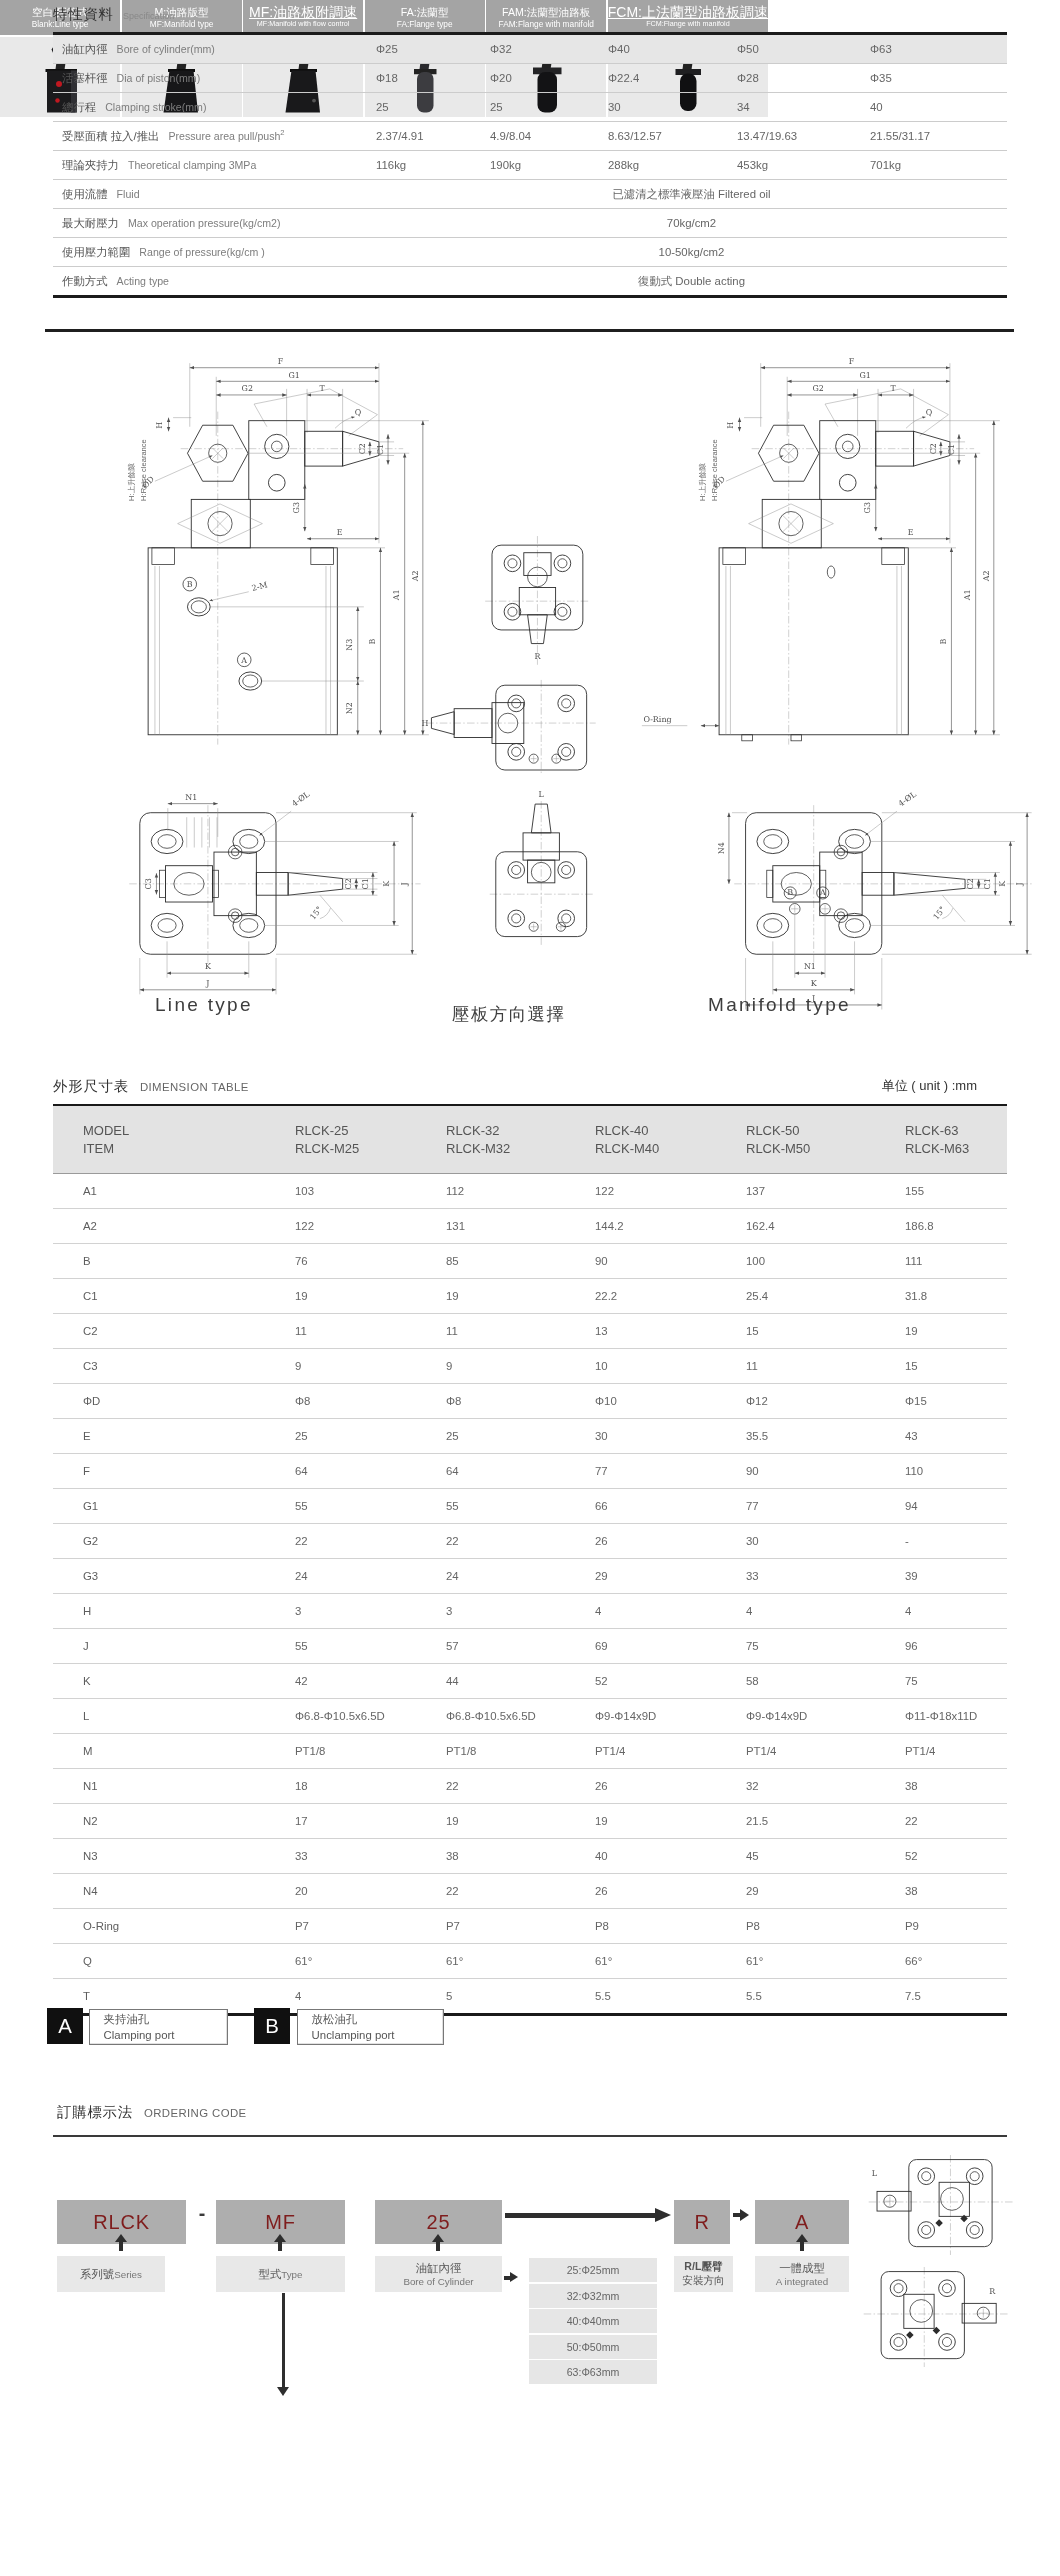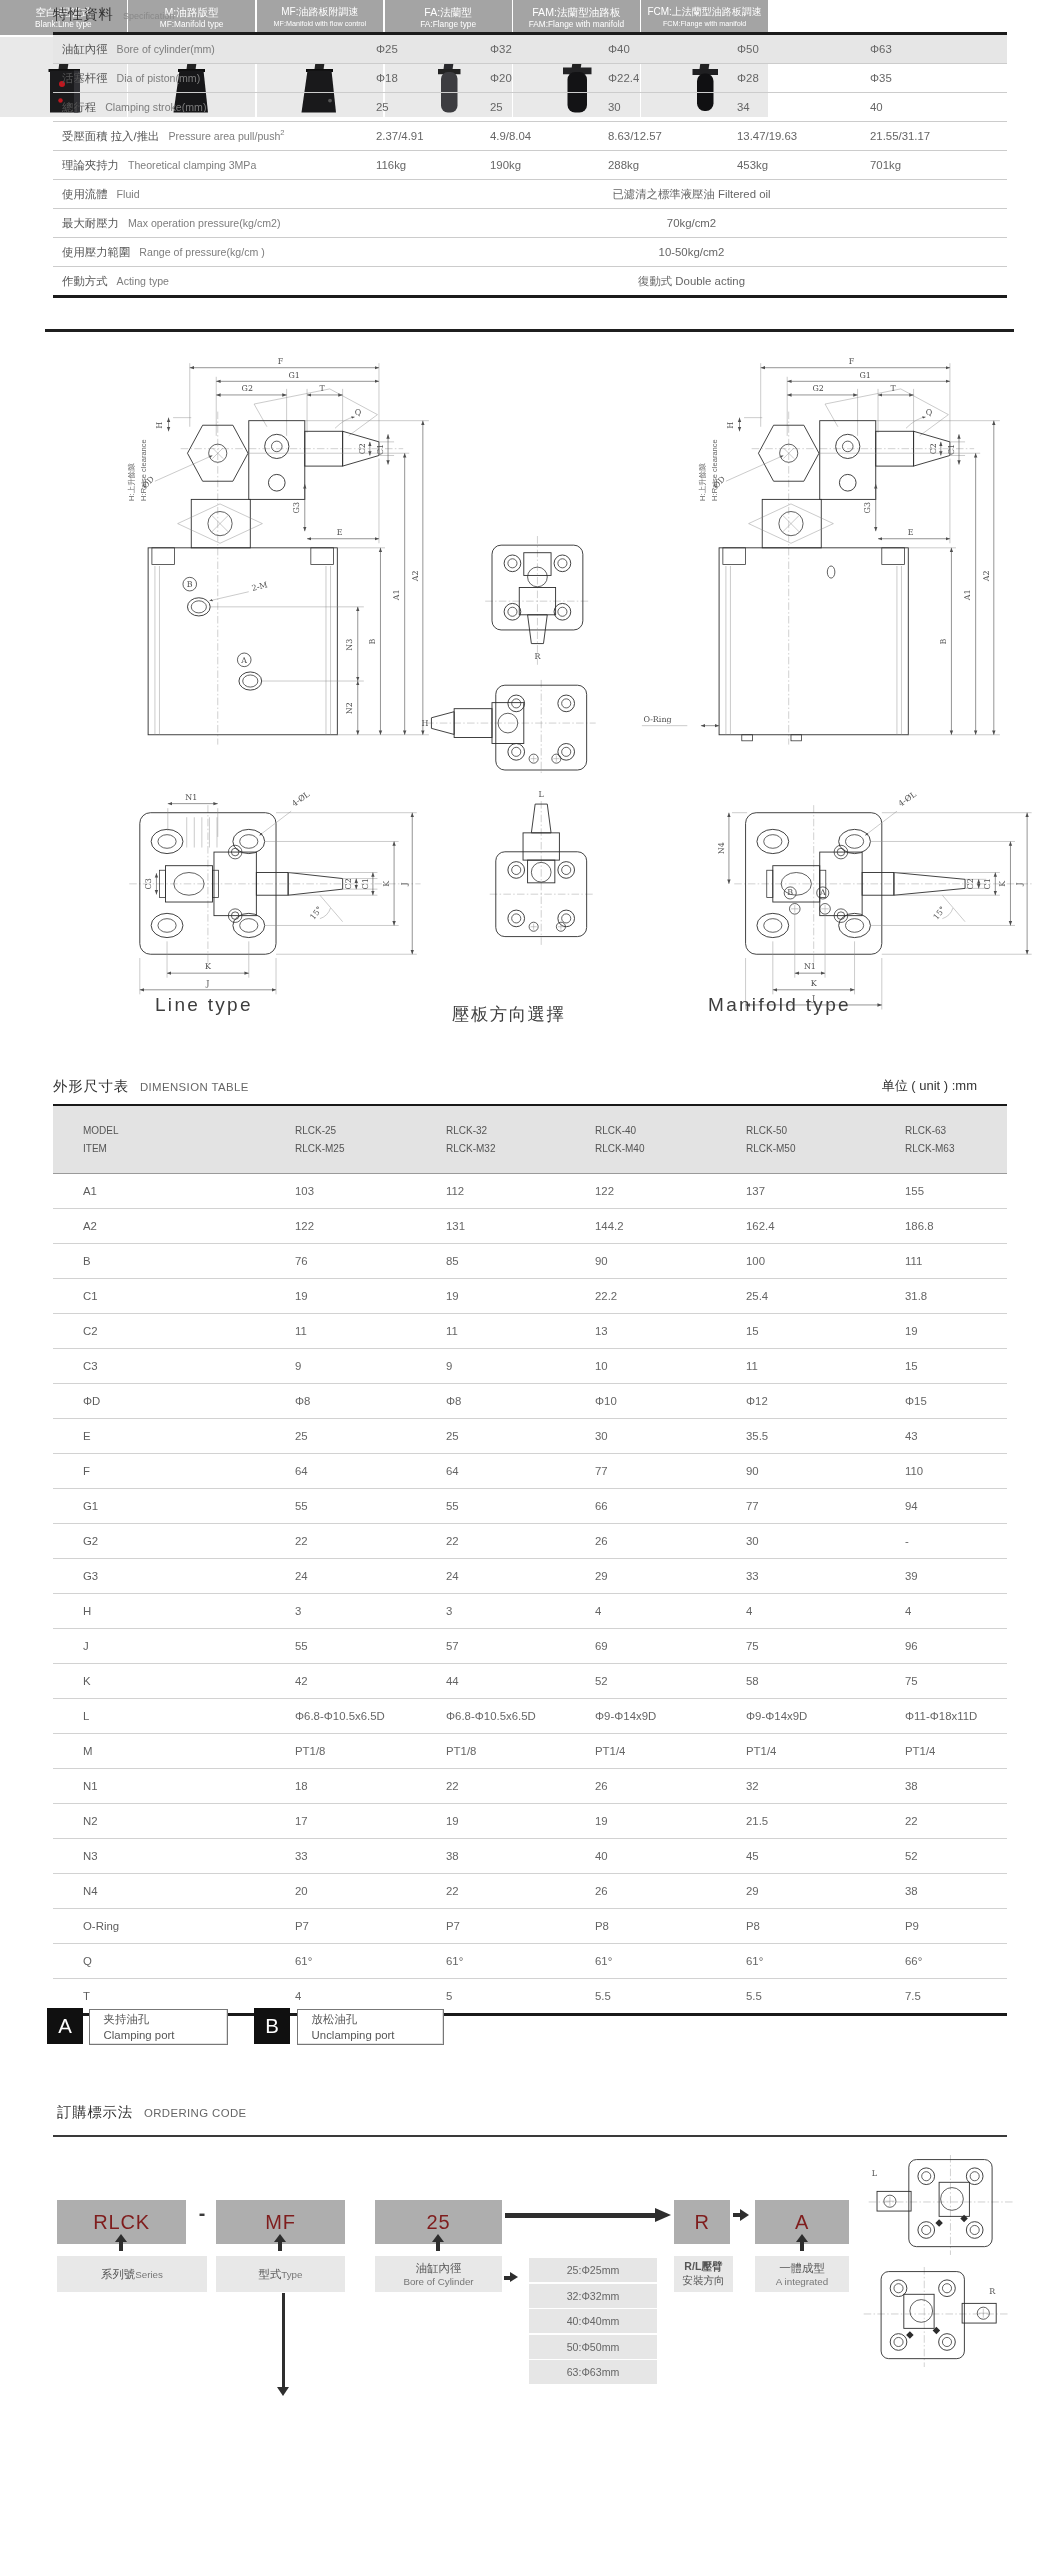--- a/index.html
+++ b/index.html
@@ -34,21 +34,21 @@
   svg .dt{font:10.5px "DejaVu Serif",serif;fill:#4e4e4e;}
   svg .dt2{font:10px "Liberation Sans",sans-serif;fill:#666;}
   .drawcap{top:994px;height:26px;text-align:left;font-size:19px;color:#3d3d3d;letter-spacing:2.3px;}
   .drawcap.cjk{font-size:17.4px;letter-spacing:1.5px;margin-top:8px;}
 
   
   #dim-title{left:53px;top:1077px;width:954px;}
   #dim-unit{float:right;font-size:13px;color:#333;font-weight:500;padding-right:30px;}
   #dim-table{left:53px;top:1104px;width:954px;border-top:2.3px solid #191919;border-bottom:3px solid #191919;}
   .dhead{display:grid;grid-template-columns:242px 151px 149px 151px 159px 1fr;background:#e3e3e3;
-         height:67px;align-items:center;font-size:10px;color:#555;border-bottom:0.8px solid #9a9a9a;}
+         height:67px;align-items:center;font-size:13px;color:#555;border-bottom:0.8px solid #9a9a9a;}
   .dhead .c1{padding-left:30px;}
   .dhead div span{display:block;line-height:18px;}
   .drow{display:grid;grid-template-columns:242px 151px 149px 151px 159px 1fr;height:34px;
         align-items:center;font-size:11.4px;color:#666;border-bottom:0.8px solid #d2d2d2;}
   .drow:last-child{border-bottom:none;}
   .drow .c1{padding-left:30px;color:#5e5e5e;}
 
   
   .portbox{width:36px;height:36px;background:#101010;color:#fff;font-size:20.4px;
            display:flex;align-items:center;justify-content:center;}
@@ -71,21 +71,21 @@
   .uparr .stem{width:3.8px;height:9px;background:#2e2e2e;margin:0 auto;}
   .dash{font-size:19.7px;color:#3a3a3a;font-weight:bold;}
 
   
   #type-table{left:216px;top:2397px;width:768px;display:grid;grid-template-columns:repeat(6,1fr);
               gap:1.5px;background:#fff;}
   .thead{height:35px;background:#a4a4a4;color:#fff;display:flex;flex-direction:column;
          align-items:center;justify-content:center;text-align:center;}
   .thead .l1{font-size:10.6px;line-height:14.4px;white-space:nowrap;}
   .thead .l2{font-size:8.3px;line-height:10.6px;white-space:nowrap;}
-  .thead.sm .l1{font-size:10px;}
+  .thead.sm .l1{font-size:14px;text-decoration:underline;}
   .thead.sm .l2{font-size:7.2px;}
   .tphoto{height:80px;background:#e9e9e9;display:flex;align-items:center;justify-content:center;}
 </style>
 </head>
 <body>
 
 <div id="page">
 
   <div class="abs" style="left:53px;top:4.5px;">
     <span class="sec-title-zh">特性資料</span>
@@ -827,21 +827,21 @@
     </div>
   <div class="abs uparr" style="left:432px;top:2234px;">
       <div class="head"></div>
       <div class="stem"></div>
     </div>
   <div class="abs uparr" style="left:796px;top:2234px;">
       <div class="head"></div>
       <div class="stem"></div>
     </div>
 
-  <div class="abs descbox" style="left:57px;top:2256px;width:150px;height:36px;">
+  <div class="abs descbox" style="left:57px;top:2256px;width:108px;height:36px;">
     <div><span class="l1">系列號</span><span class="l2">Series</span></div>
   </div>
   <div class="abs descbox" style="left:216px;top:2256px;width:129px;height:36px;">
     <div><span class="l1">型式</span><span class="l2">Type</span></div>
   </div>
   <div class="abs descbox" style="left:375px;top:2256px;width:127px;height:36px;">
     <span class="l1">油缸內徑</span>
     <span class="l2">Bore of Cylinder</span>
   </div>
   <div class="abs" style="left:504px;top:2272px;">

